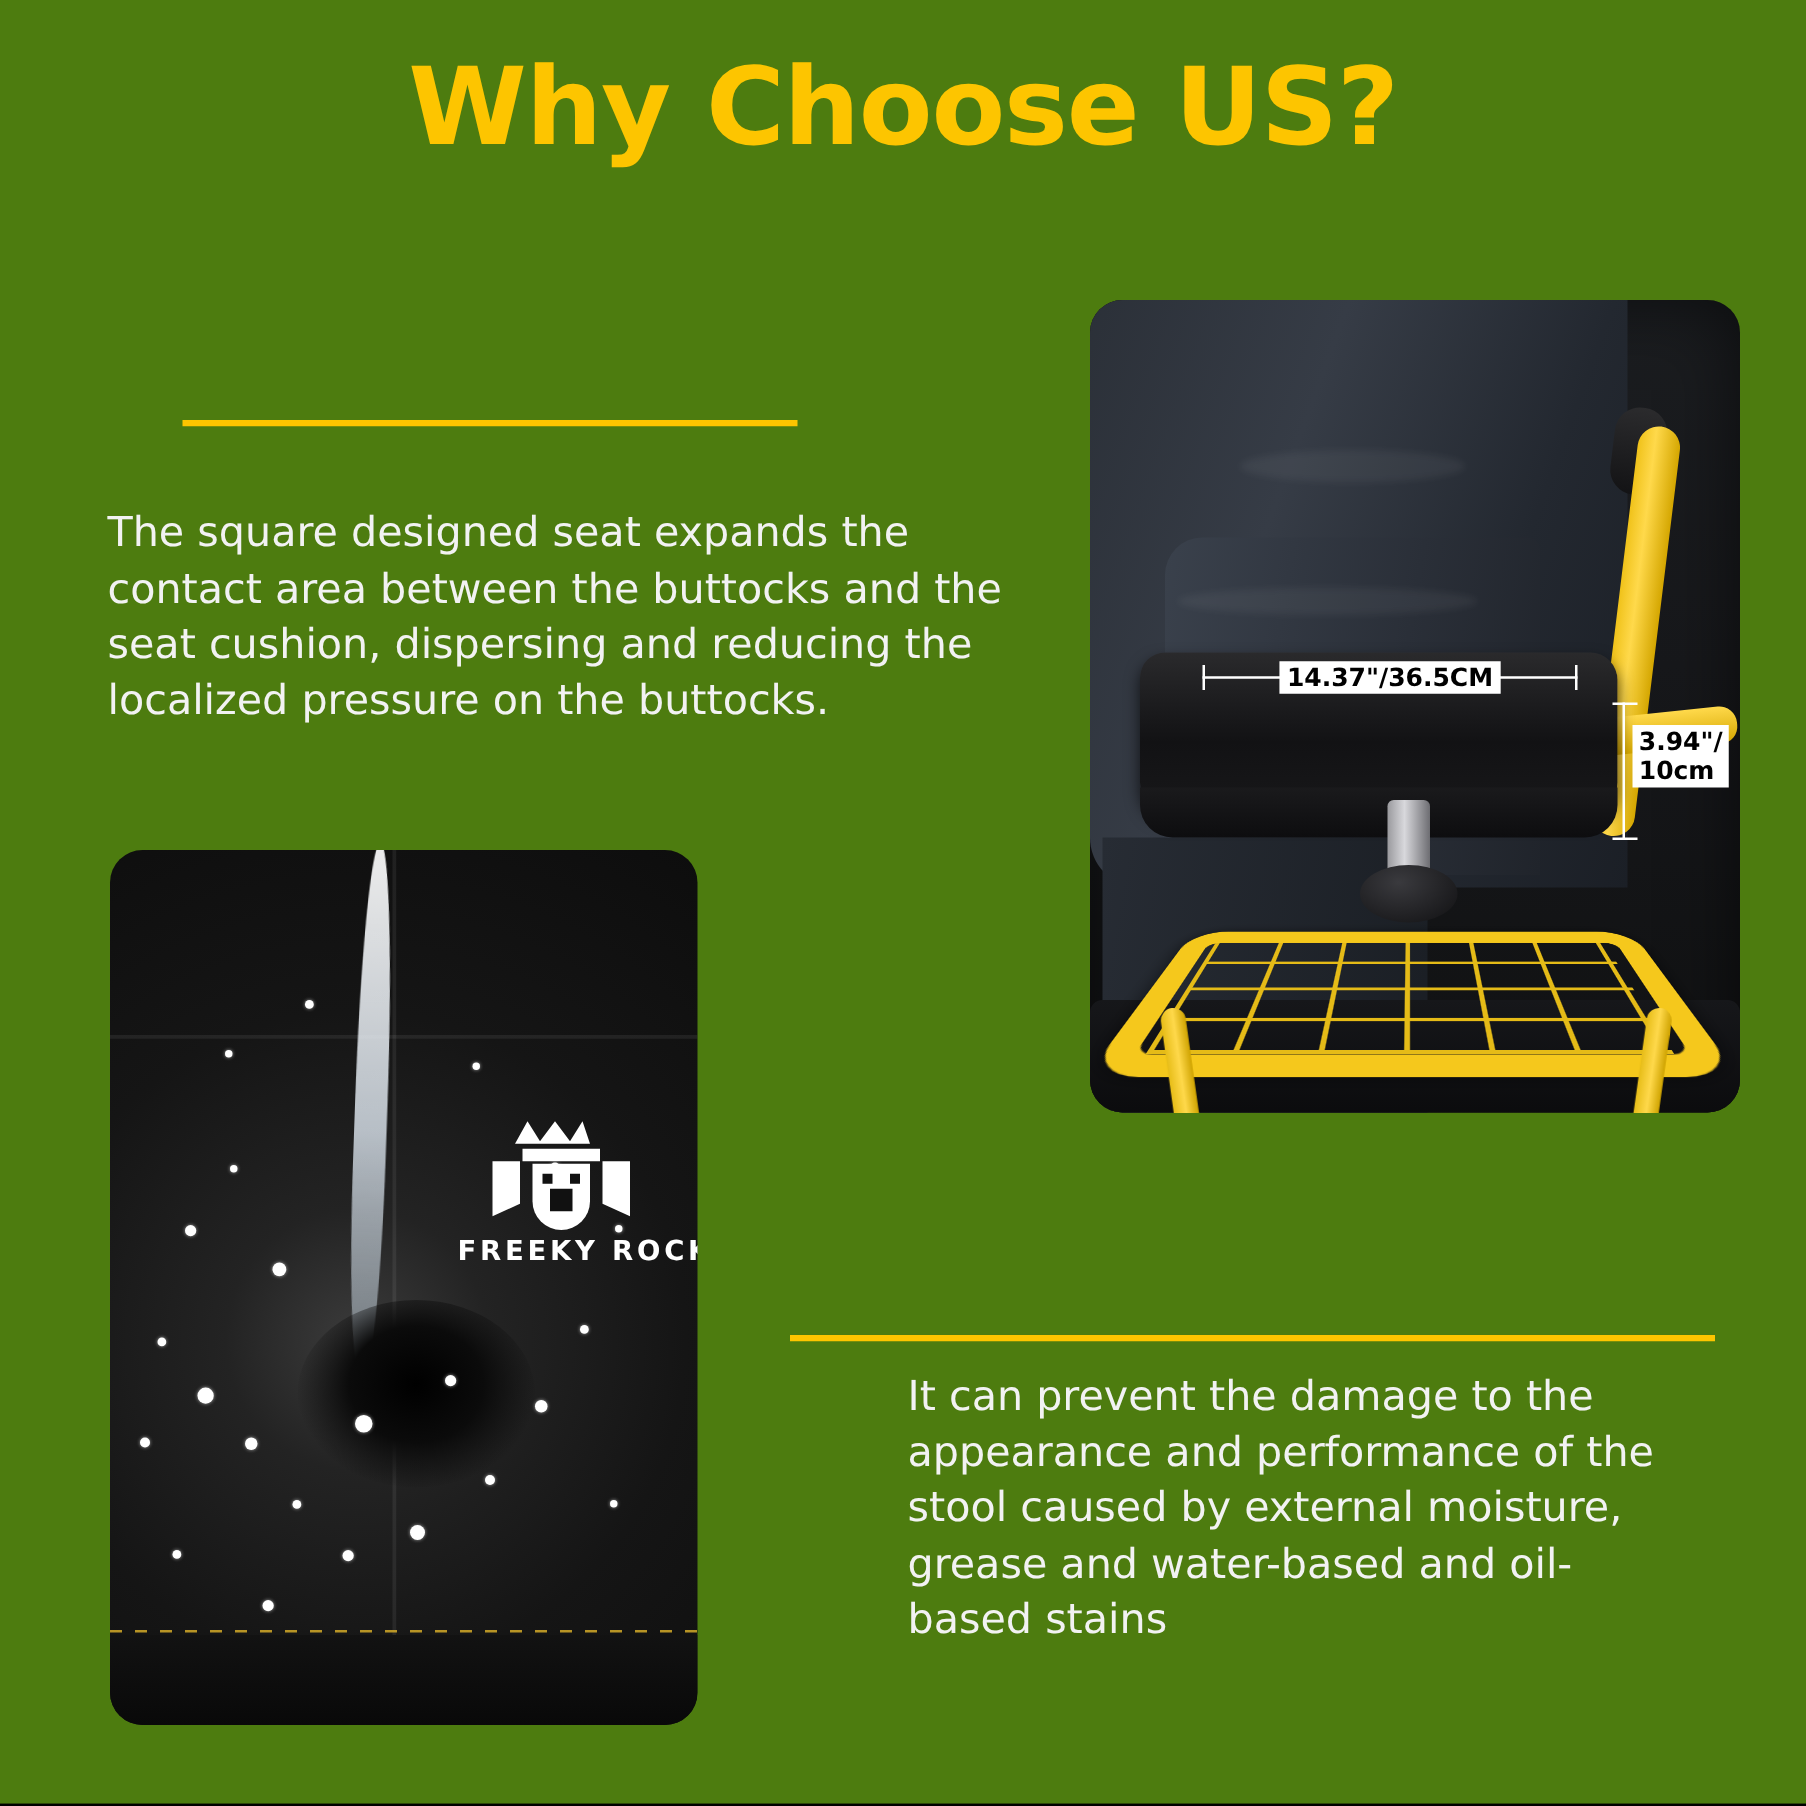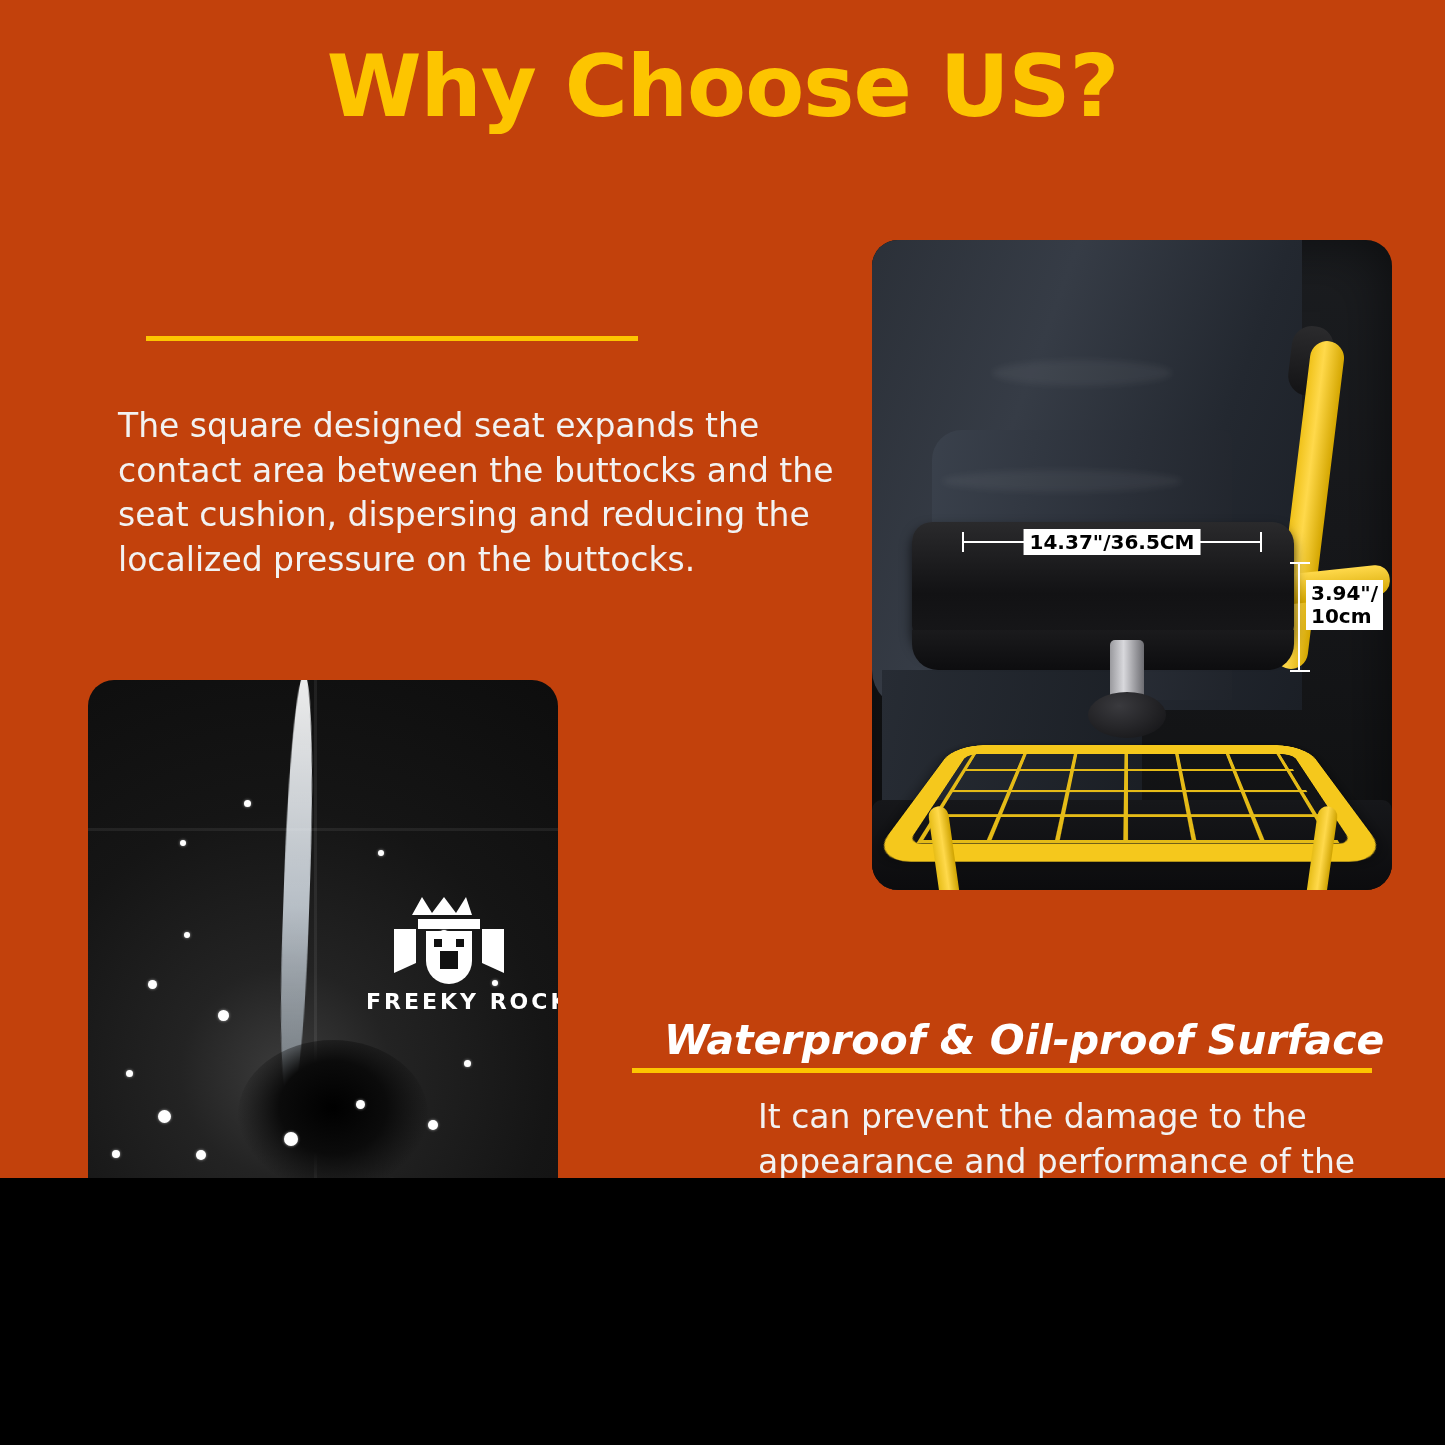--- a/index.html
+++ b/index.html
@@ -3,22 +3,22 @@
 <meta charset="utf-8">
 <style>
   html, body {
     margin: 0;
     padding: 0;
     background: #000;
   }
   .page {
     position: relative;
     width: 1445px;
-    height: 1178px;
-    background: #c2410c;
+    height: 1443px;
+    background: #4d7c0f;
     overflow: hidden;
     font-family: "Liberation Sans", sans-serif;
   }
 
   
   .main-title {
     position: absolute;
     top: 36px;
     left: 0;
     width: 100%;
@@ -46,21 +46,20 @@
     background: #FDC500;
   }
 
   
   .feature-text {
     position: absolute;
     color: #f2f2f2;
     font-size: 33px;
     line-height: 1.35;
     font-family: "DejaVu Sans", sans-serif;
-    margin-left: 32px;
   }
 
   
   .photo {
     position: absolute;
     border-radius: 26px;
     overflow: hidden;
   }
 
   
@@ -464,18 +463,17 @@
           <rect x="80" y="66" width="18" height="18"></rect>
         </g>
       </svg>
       <div class="logo-text">FREEKY ROCK ®</div>
     </div>
 
     <div class="stitch-line"></div>
     <div class="bottom-band"></div>
   </div>
 
-  <div class="feature-heading" style="left:664px; top:1016px;">Waterproof &amp; Oil-proof Surface</div>
   <div class="heading-rule" style="left:632px; top:1068px; width:740px;"></div>
 
   <div class="feature-text" style="left:726px; top:1095px; width:620px;">It can prevent the damage to the appearance and performance of the stool caused by external moisture, grease and water-based and oil-based stains</div>
 
 </div>
 
 </body></html>

